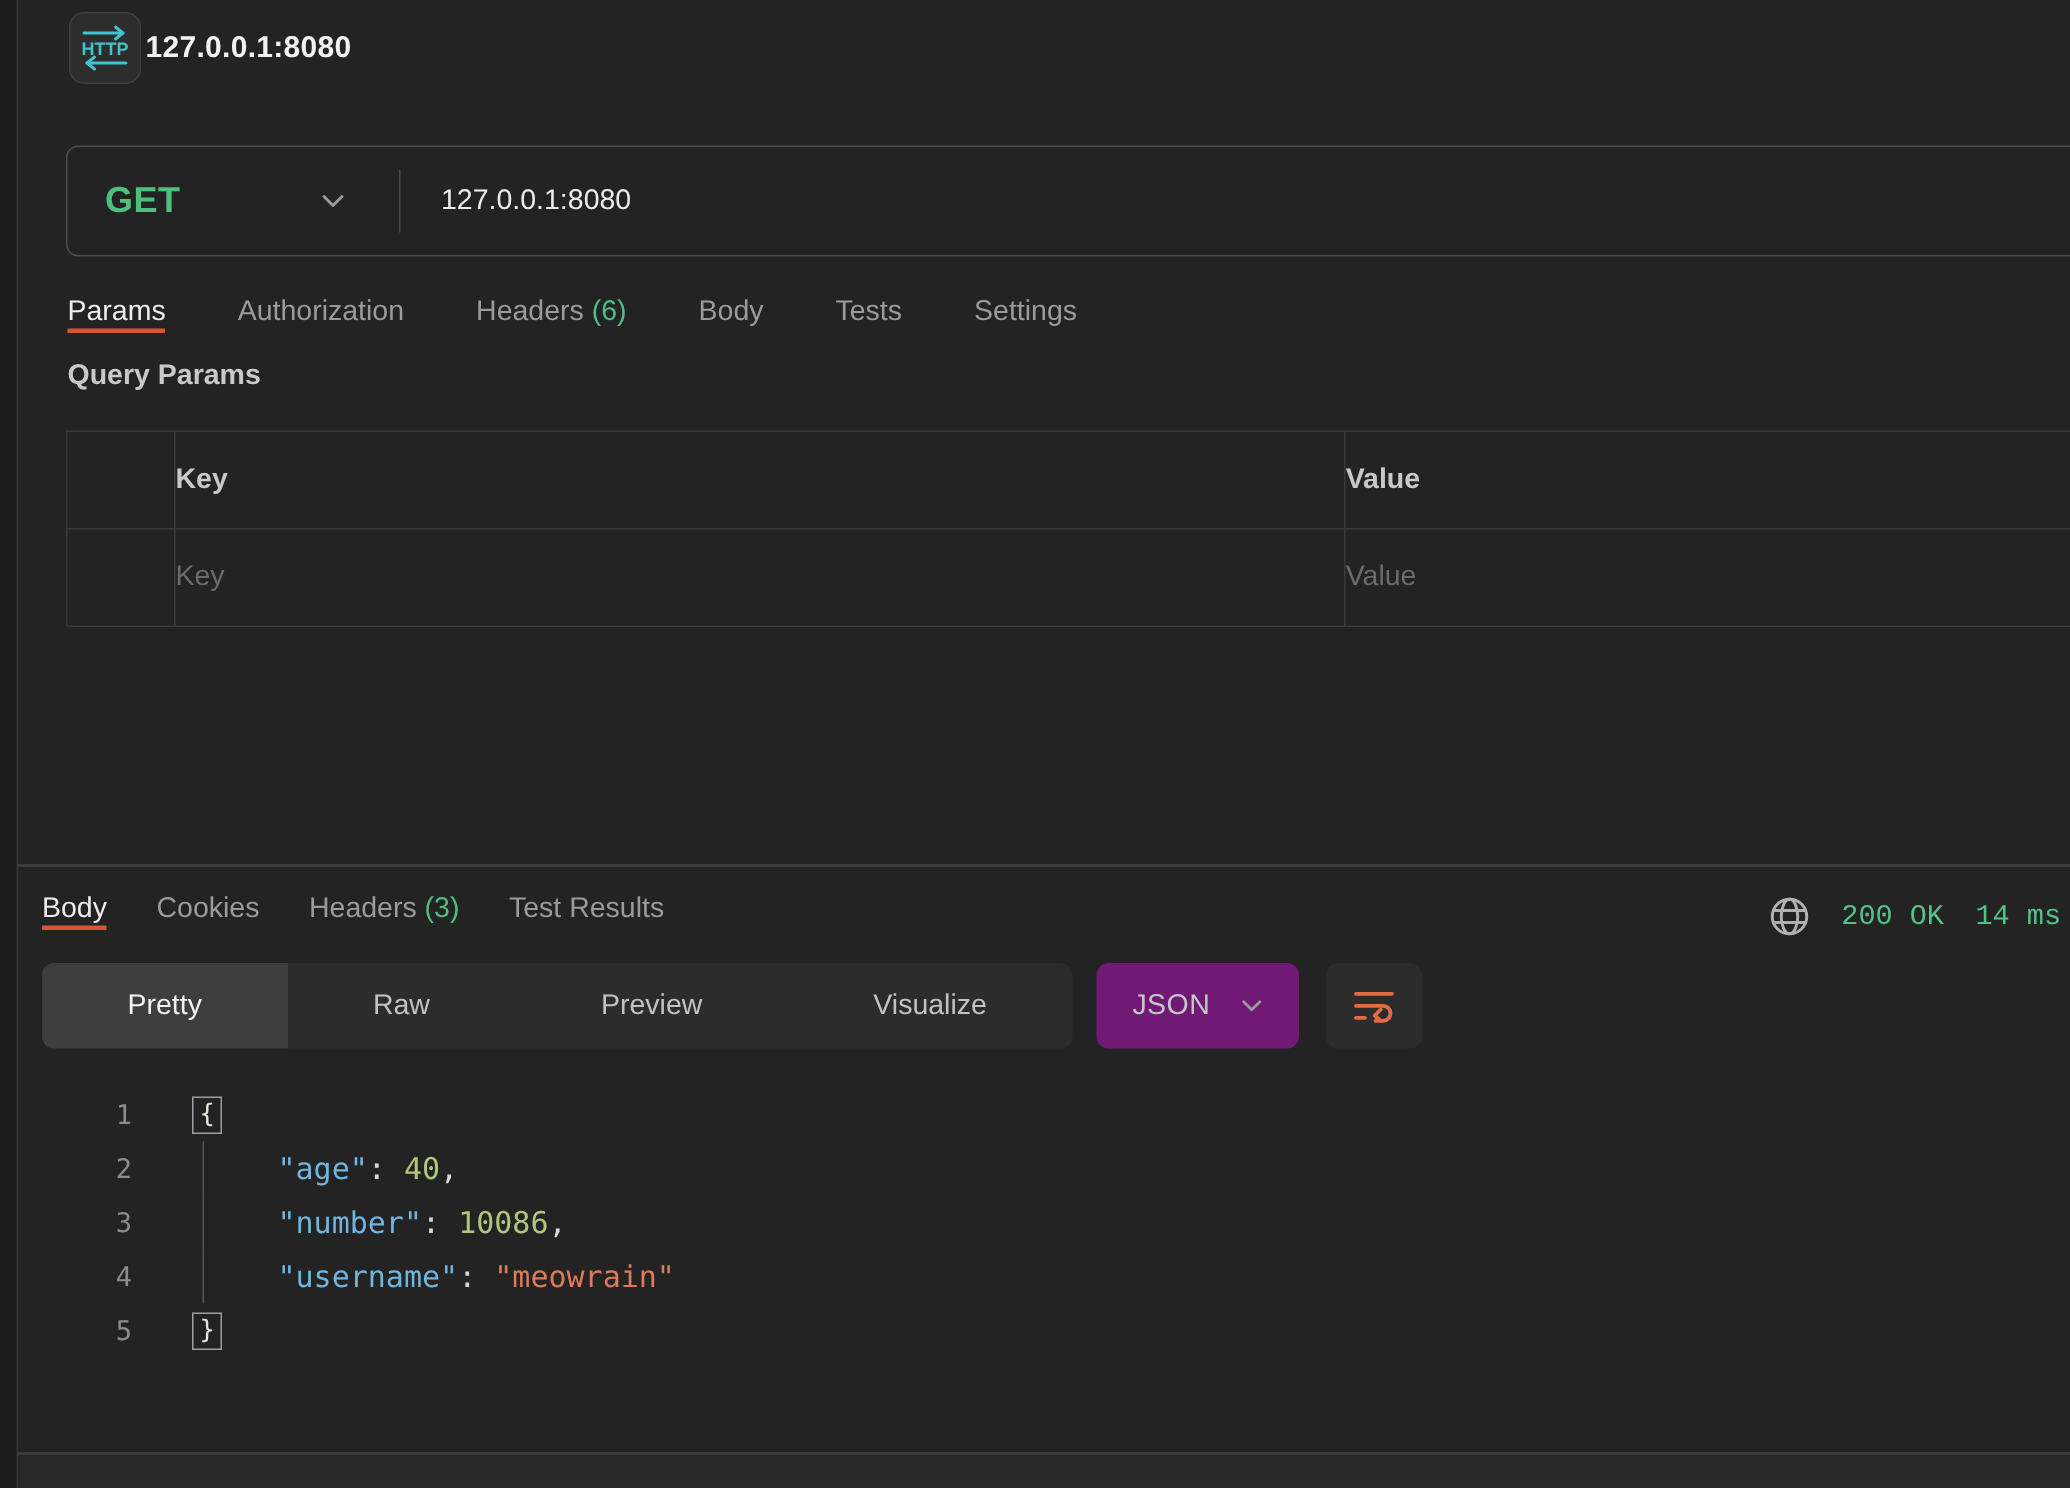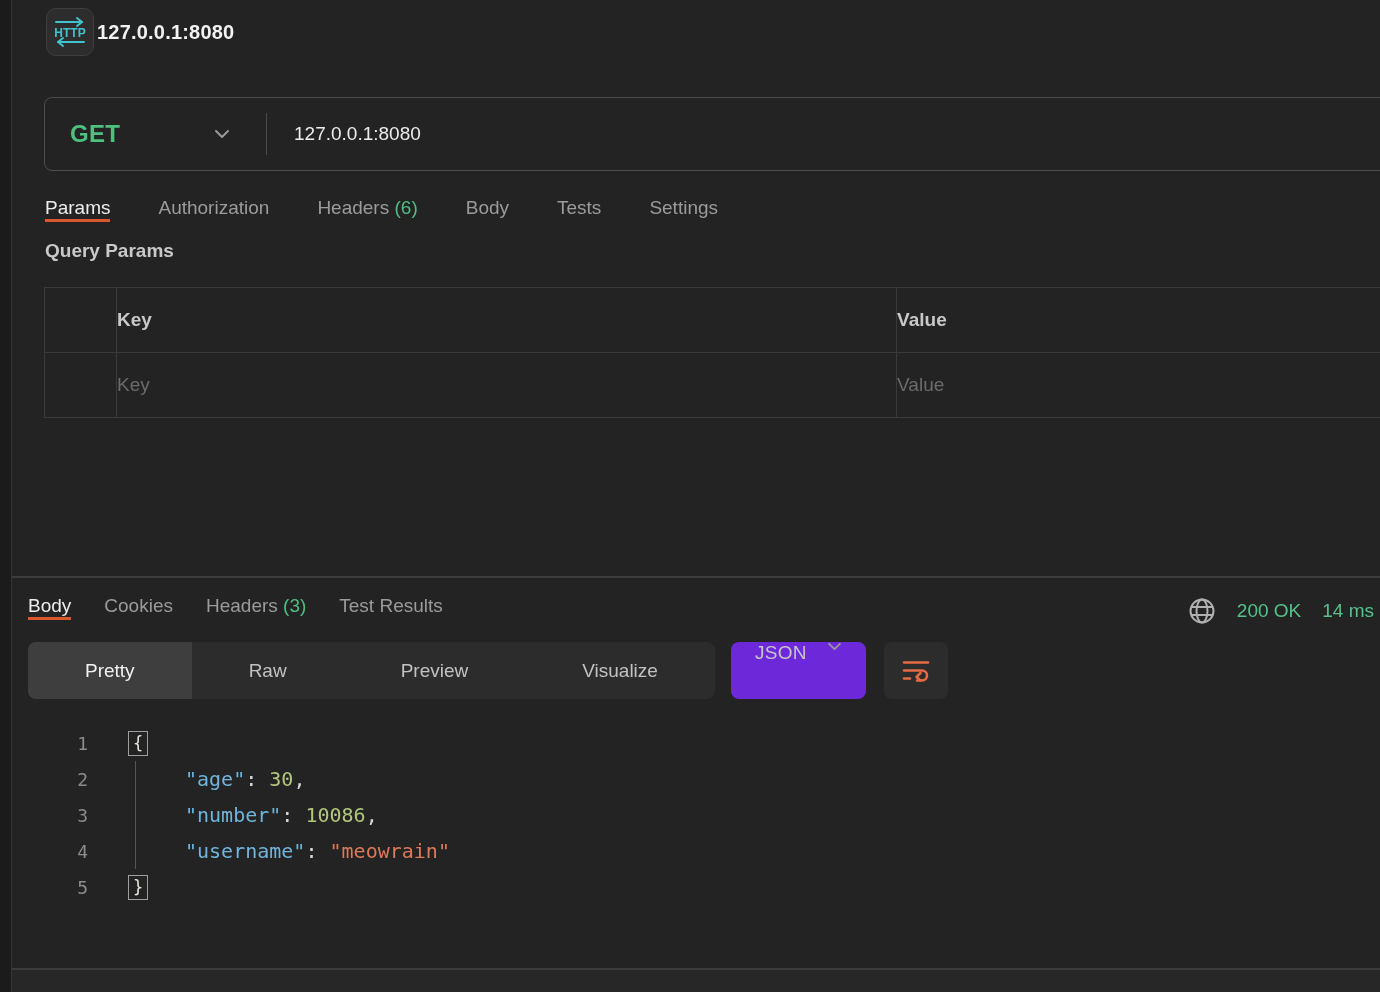--- a/index.html
+++ b/index.html
@@ -53,29 +53,29 @@
   .col-key   { width: 58%; }
   .params-table th { font-size: 19px; font-weight: 700; color: #c8c8c8; }
   .cell-placeholder { font-size: 19px; color: #6b6b6b; }
 
   
   .response-panel { border-top: 2px solid #3d3d3d; height: 388px; }
 
   .resp-header { display: flex; justify-content: space-between; align-items: flex-start; padding: 17px 6px 0 16px; }
   .resp-tabs { display: flex; gap: 33px; }
   .resp-meta { display: flex; align-items: center; gap: 21px; padding-top: 2px; }
-  .status-text, .time-text { font-size: 19px; color: #55c289; white-space: nowrap; }
+  .status-text, .time-text { font-size: 19px; color: #55c289; white-space: nowrap; font-family: Liberation Mono, monospace; }
 
   .view-row { display: flex; align-items: center; margin: 17px 0 0 16px; }
   .pill-group { display: flex; background: #2c2c2c; border-radius: 8px; overflow: hidden; height: 57px; }
   .pill { padding: 0 57px; display: flex; align-items: center; font-size: 19px; color: #c2c2c2; cursor: pointer; }
   .pill.active { background: #3e3e3e; color: #f2f2f2; }
   .format-dropdown {
-    margin-left: 16px; height: 57px; padding: 0 24px; background: #6d28d9; border-radius: 8px;
-    display: flex; align-items: flex-start; gap: 20px; cursor: pointer;
+    margin-left: 16px; height: 57px; padding: 0 24px; background: #701a75; border-radius: 8px;
+    display: flex; align-items: center; gap: 20px; cursor: pointer;
   }
   .format-label { font-size: 19px; color: #c6c6c6; letter-spacing: .3px; }
   .wrap-button {
     margin-left: 18px; width: 64px; height: 57px; background: #2c2c2c; border-radius: 8px;
     display: flex; align-items: center; justify-content: center; cursor: pointer;
   }
 
   .code-area { margin-top: 26px; font-family: "DejaVu Sans Mono", monospace; }
   .code-line { display: flex; align-items: center; height: 36px; }
   .ln { width: 76px; text-align: right; font-size: 18px; color: #8c8c8c; flex: none; }
@@ -213,21 +213,21 @@
           <span class="line-content">
             <span class="tok-brace">{</span>
           </span>
         </div>
         <div class="code-line">
           <span class="ln">2</span>
           <span class="line-content indent">
             <span class="guide"></span>
             <span class="tok-key">"age"</span>
             <span class="tok-punct">: </span>
-            <span class="tok-number">30</span>
+            <span class="tok-number">40</span>
             <span class="tok-punct">,</span>
           </span>
         </div>
         <div class="code-line">
           <span class="ln">3</span>
           <span class="line-content indent">
             <span class="guide"></span>
             <span class="tok-key">"number"</span>
             <span class="tok-punct">: </span>
             <span class="tok-number">10086</span>

